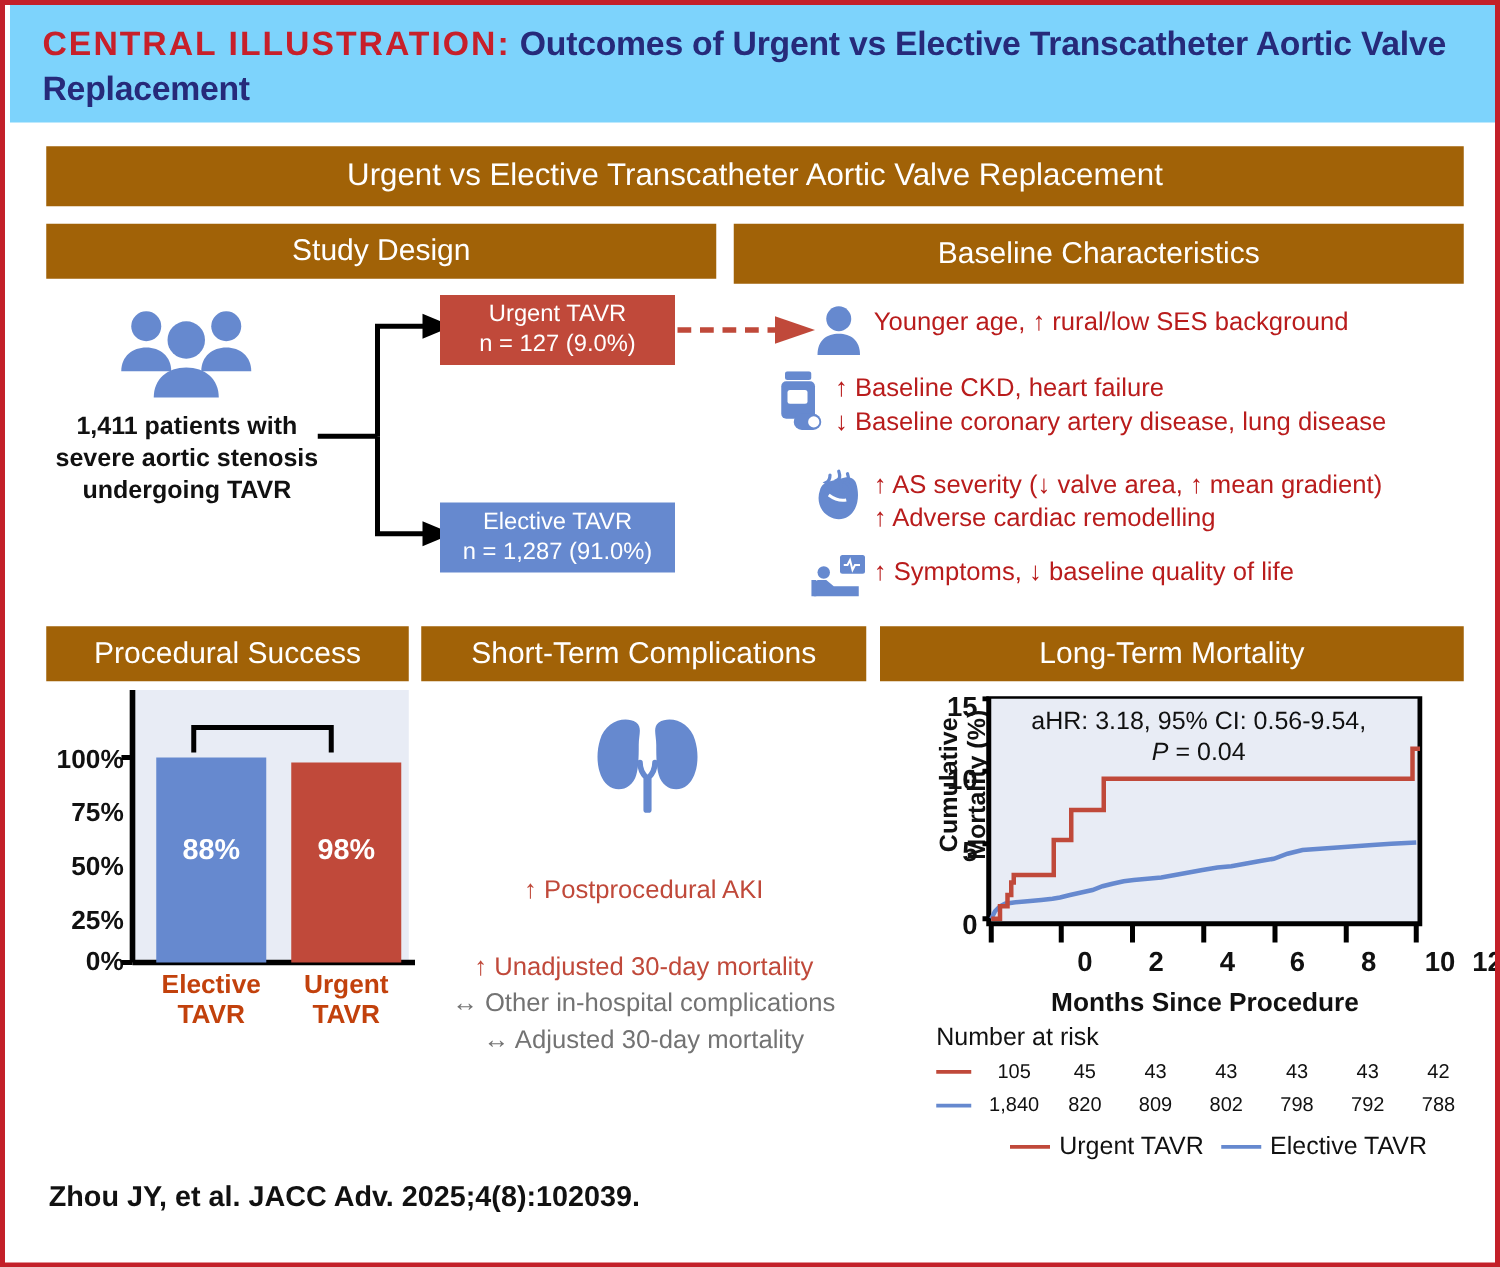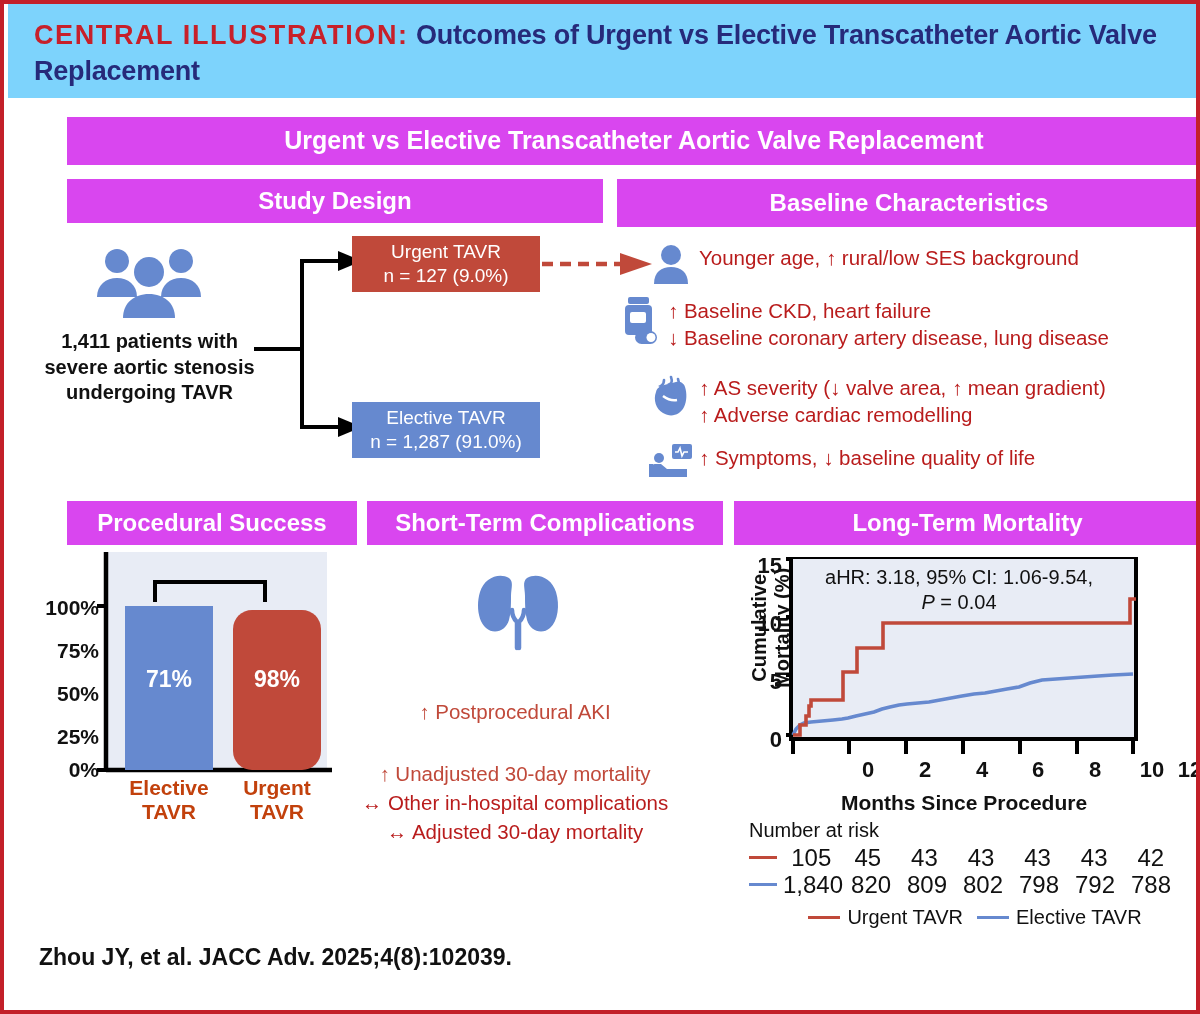--- a/index.html
+++ b/index.html
@@ -13,23 +13,23 @@
     position:absolute;left:4px;top:0px;width:1192px;height:94px;
     background:#7dd3fc;box-sizing:border-box;padding:14px 32px 0 26px;
   }
   #title-text{
     font-size:27px;font-weight:bold;line-height:1.33;letter-spacing:-0.2px;
     color:#262a7a;
   }
   #title-text .ci{color:#c7202a;letter-spacing:1.6px;}
   
   .bluebar{
-    position:absolute;background:#d946ef;color:#fff;font-weight:bold;
+    position:absolute;background:#a16207;color:#fff;font-weight:normal;
     display:flex;align-items:center;justify-content:center;
-    text-align:center;line-height:1.1;margin-left:30px;
+    text-align:center;line-height:1.1;
   }
   #bar-main{left:33px;top:113px;width:1134px;height:48px;font-size:25px;}
   #bar-study{left:33px;top:175px;width:536px;height:44px;font-size:24px;}
   #bar-base{left:583px;top:175px;width:584px;height:48px;font-size:24px;}
   #bar-proc{left:33px;top:497px;width:290px;height:44px;font-size:24px;}
   #bar-short{left:333px;top:497px;width:356px;height:44px;font-size:24px;}
   #bar-long{left:700px;top:497px;width:467px;height:44px;font-size:24px;}
 
   
   #people-icon{position:absolute;left:85px;top:240px;width:120px;height:80px;}
@@ -61,21 +61,21 @@
   .bar{position:absolute;}
   .barval{position:absolute;color:#fff;font-size:23px;font-weight:bold;text-align:center;width:100%;}
   .barlbl{position:absolute;font-size:21px;font-weight:bold;text-align:center;line-height:1.15;color:#c2410c;}
   #nodiff{position:absolute;left:80px;top:552px;width:230px;text-align:center;font-size:22px;color:#111;}
 
   
   #kidney-icon{position:absolute;left:472px;top:566px;width:84px;height:86px;}
   #comp-lines{position:absolute;left:333px;top:660px;width:356px;text-align:center;}
   .cline{font-size:20.5px;line-height:1.42;white-space:nowrap;}
   .cred{color:#c0493a;margin-top:33px;}
-  .cblk{color:#b91c1c;}
+  .cblk{color:#737373;}
 
   
   #km-wrap{position:absolute;left:700px;top:545px;width:470px;height:250px;}
   #ylab{
     position:absolute;left:-8px;top:56px;width:150px;text-align:center;
     transform:rotate(-90deg);transform-origin:center center;
     font-size:20px;font-weight:bold;line-height:1.14;color:#111;
   }
   .ytick{position:absolute;font-size:22px;font-weight:bold;color:#111;text-align:right;width:40px;}
   .xtick{position:absolute;font-size:22px;font-weight:bold;color:#111;text-align:center;width:36px;}
@@ -83,21 +83,21 @@
   #km-annot{position:absolute;left:105px;top:16px;width:300px;text-align:center;font-size:20px;line-height:1.25;color:#111;}
   #km-annot i{font-style:italic;}
 
   
   #risk-block{position:absolute;left:745px;top:815px;width:430px;}
   #risk-title{font-size:20px;color:#111;margin-bottom:2px;}
   .risk-row{display:flex;align-items:center;height:27px;}
   .risk-dash{width:34px;flex:0 0 34px;}
   .risk-dash span{display:block;height:3px;width:28px;}
   .risk-nums{display:flex;flex:1;}
-  .risk-nums span{flex:1;text-align:center;font-size:24px;color:#111;}
+  .risk-nums span{flex:1;text-align:center;font-size:16px;color:#111;}
   #km-legend{display:flex;justify-content:center;align-items:center;gap:14px;margin-top:8px;padding-left:22px;}
   .lg{display:flex;align-items:center;gap:7px;font-size:20px;color:#111;}
   .lg i{display:block;width:32px;height:3px;}
 
   
   #citation{position:absolute;left:35px;top:940px;font-size:23px;font-weight:bold;color:#111;}
 </style>
 </head>
 <body>
 
@@ -230,23 +230,23 @@
     <div class="pct-tick" style="top:173px;width:62px;left:0;">25%</div>
     <div class="pct-tick" style="top:206px;width:62px;left:0;">0%</div>
 
     <svg style="position:absolute;left:60px;top:0;width:235px;height:225px;" viewBox="0 0 235 225">
       <path d="M9 0 V218" stroke="#000" stroke-width="4.5"></path>
       <path d="M0 54 H9 M0 218 H9" stroke="#000" stroke-width="4"></path>
       <path d="M9 218 H235" stroke="#000" stroke-width="4.5"></path>
     </svg>
 
     <div class="bar" style="left:88px;top:54px;width:88px;height:164px;background:#6689cf;">
-      <div class="barval" style="top:60px;">71%</div>
-    </div>
-    <div class="bar" style="left:196px;top:58px;width:88px;height:160px;background:#c0493a;border-radius:19px;">
+      <div class="barval" style="top:60px;">88%</div>
+    </div>
+    <div class="bar" style="left:196px;top:58px;width:88px;height:160px;background:#c0493a;">
       <div class="barval" style="top:56px;">98%</div>
     </div>
 
     <div class="barlbl" style="left:80px;top:224px;width:104px;">
       <div>Elective</div>
       <div>TAVR</div>
     </div>
     <div class="barlbl" style="left:188px;top:224px;width:104px;">
       <div>Urgent</div>
       <div>TAVR</div>
@@ -298,21 +298,21 @@
     </svg>
 
     <div class="xtick" style="left:146px;top:208px;">0</div>
     <div class="xtick" style="left:203px;top:208px;">2</div>
     <div class="xtick" style="left:260px;top:208px;">4</div>
     <div class="xtick" style="left:316px;top:208px;">6</div>
     <div class="xtick" style="left:373px;top:208px;">8</div>
     <div class="xtick" style="left:430px;top:208px;">10</div>
 
     <div id="km-annot">
-      <div>aHR: 3.18, 95% CI: 1.06-9.54,</div>
+      <div>aHR: 3.18, 95% CI: 0.56-9.54,</div>
       <div><i>P</i><span> = 0.04</span></div>
     </div>
     <div id="xlab">Months Since Procedure</div>
   </div>
 
   <div class="xtick" style="position:absolute;left:1168px;top:753px;">12</div>
 
   <div id="risk-block">
     <div id="risk-title">Number at risk</div>
     <div class="risk-row">

